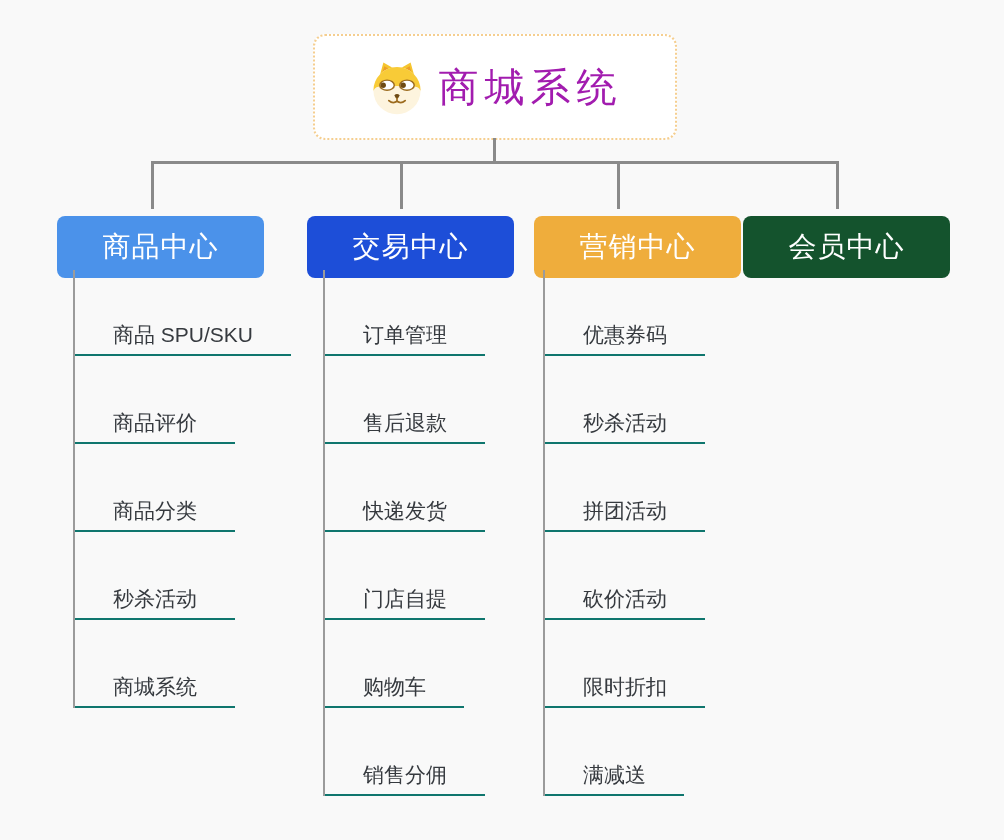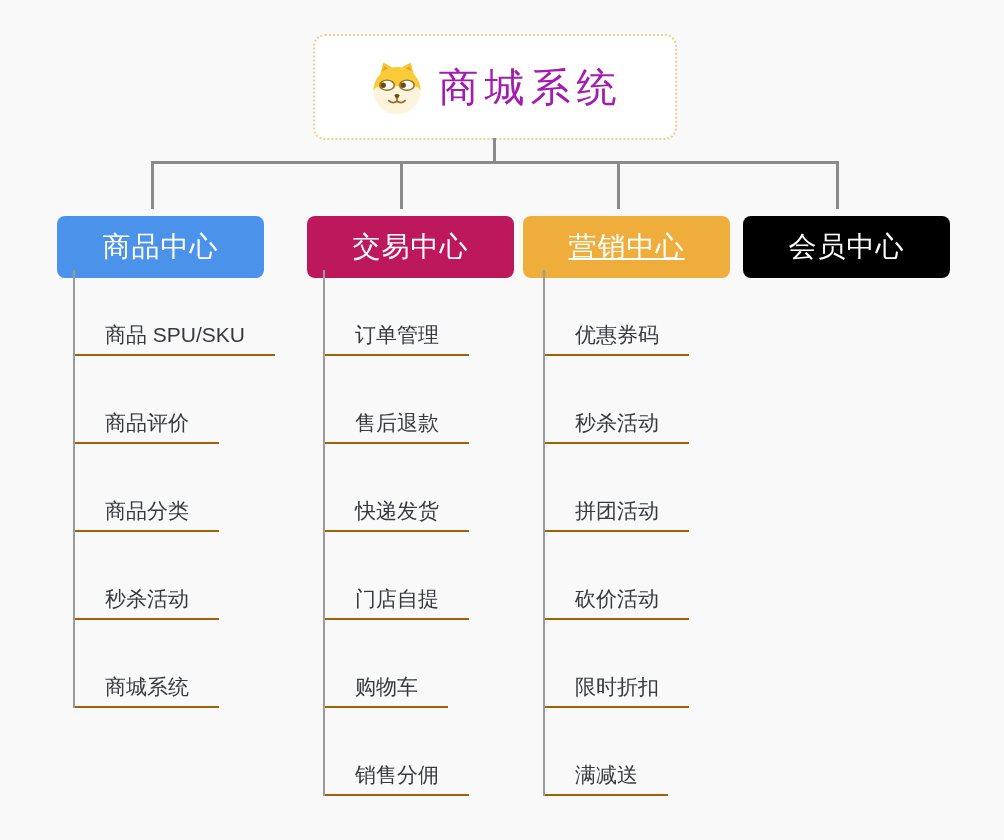--- a/index.html
+++ b/index.html
@@ -21,27 +21,27 @@
   .conn-h{left:151px;top:161px;width:688px;height:3px;}
   .drop{width:3px;height:47px;top:162px;}
   .d0{left:151px;} .d1{left:400px;} .d2{left:617px;} .d3{left:836px;}
   
   .branch{
     position:absolute;top:208px;width:207px;height:62px;border-radius:8px;
     color:#FFFFFF;font-size:28px;display:flex;align-items:center;justify-content:center;
     letter-spacing:1px;
     margin-top:8px;
   }
-  .b0{left:57px;} .b1{left:307px;} .b2{left:523px;text-decoration:underline;} .b3{left:743px;}
+  .b0{left:57px;} .b1{left:307px;} .b2{left:534px;} .b3{left:743px;}
   
   .col{position:absolute;top:270px;border-left:2px solid #9B9B9B;}
   .c0{left:73px;} .c1{left:323px;} .c2{left:543px;} .c3{left:763px;}
   .leaf{
     height:86px;width:fit-content;display:flex;align-items:flex-end;
-    border-bottom:2px solid #a16207;padding:0 30px;box-sizing:content-box;
+    border-bottom:2px solid #0f766e;padding:0 38px;box-sizing:content-box;
   }
   .col .leaf:first-child{height:84px;}
   .leaf span{font-size:21px;color:#363A3F;padding-bottom:7px;white-space:nowrap;line-height:1.2;}
 </style>
 </head>
 <body>
 
 <div class="canvas">
 
   <div class="node-root">
@@ -66,27 +66,27 @@
   <div class="conn conn-stub"></div>
   <div class="conn conn-h"></div>
   <div class="conn drop d0"></div>
   <div class="conn drop d1"></div>
   <div class="conn drop d2"></div>
   <div class="conn drop d3"></div>
 
   <div class="branch b0" style="background: rgb(75, 146, 234);">
     <span>商品中心</span>
   </div>
-  <div class="branch b1" style="background: #be185d;">
+  <div class="branch b1" style="background: #1d4ed8;">
     <span>交易中心</span>
   </div>
   <div class="branch b2" style="background: rgb(239, 173, 60);">
     <span>营销中心</span>
   </div>
-  <div class="branch b3" style="background: #000000;">
+  <div class="branch b3" style="background: #14532d;">
     <span>会员中心</span>
   </div>
 
   <div class="col c0">
     <div class="leaf">
         <span>商品 SPU/SKU</span>
       </div>
     <div class="leaf">
         <span>商品评价</span>
       </div>

